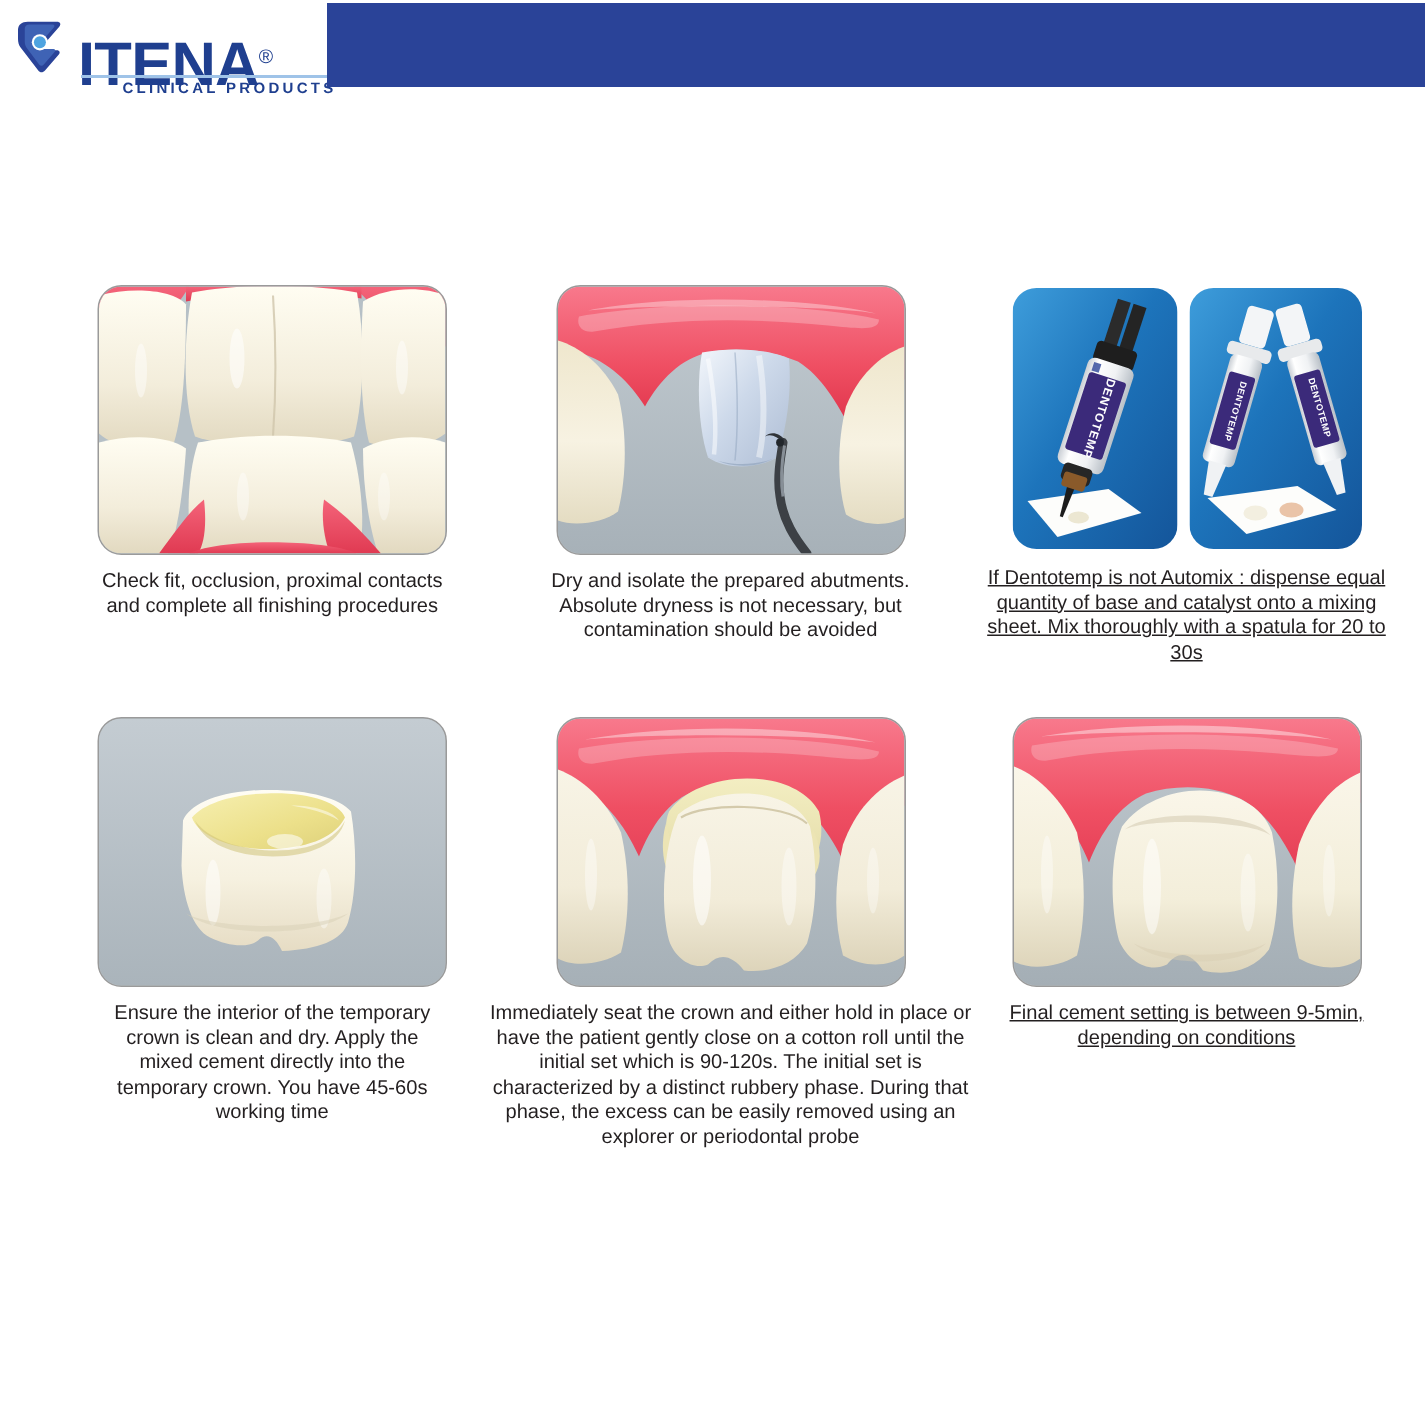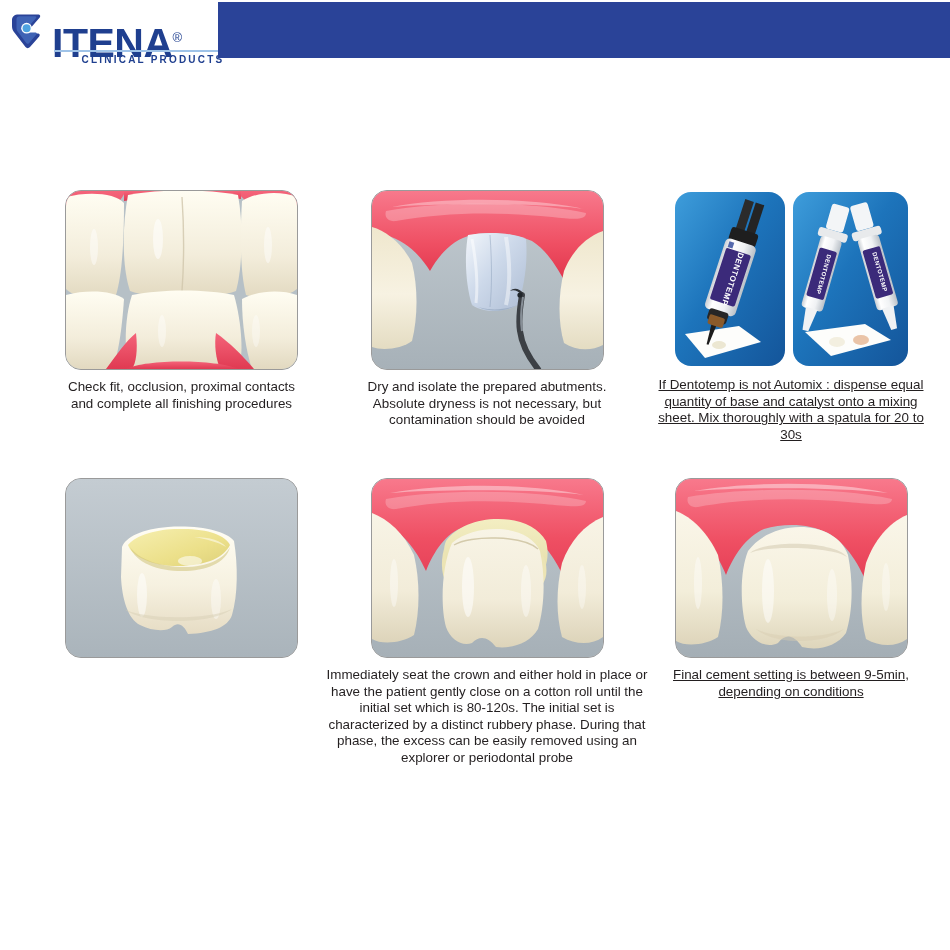--- a/index.html
+++ b/index.html
@@ -350,20 +350,21 @@
                      C92 92 70 84 64 68 Z" fill="#cfc27a" opacity="0.55"></path>
 
             <path d="M128 58 C144 58 156 62 160 68 C152 63 140 60 128 58 Z" fill="#ffffff" opacity="0.5"></path>
             <ellipse cx="124" cy="82" rx="12" ry="5" fill="#ffffff" opacity="0.55"></ellipse>
 
             <ellipse cx="76" cy="116" rx="5" ry="22" fill="#ffffff" opacity="0.5"></ellipse>
             <ellipse cx="150" cy="120" rx="5" ry="20" fill="#ffffff" opacity="0.4"></ellipse>
             <path d="M58 130 C76 140 140 142 166 130 C146 146 78 146 58 130 Z" fill="#d8cfb6" opacity="0.5"></path>
           </svg>
         </div>
+        <div class="caption cap-a">Ensure the interior of the temporary crown is clean and dry. Apply the mixed cement directly into the temporary crown. You have 45-60s working time</div>
       </div>
 
       <div class="step col-b">
         <div class="figure">
           <svg width="231" height="178" viewBox="0 0 231 178">
             <defs>
               <linearGradient id="gumE" x1="0" y1="0" x2="0" y2="1">
                 <stop offset="0%" stop-color="#f8798c"></stop>
                 <stop offset="55%" stop-color="#ef4f63"></stop>
                 <stop offset="100%" stop-color="#e33d55"></stop>
@@ -402,21 +403,21 @@
                      C68 126 70 86 80 64 Z" fill="url(#toothE)"></path>
 
             <path d="M82 66 C98 56 150 56 166 70" stroke="#cfc5a4" stroke-width="1.4" fill="none" opacity="0.9"></path>
 
             <ellipse cx="96" cy="108" rx="6" ry="30" fill="#ffffff" opacity="0.55"></ellipse>
             <ellipse cx="154" cy="112" rx="5" ry="26" fill="#ffffff" opacity="0.4"></ellipse>
             <ellipse cx="22" cy="104" rx="4" ry="24" fill="#ffffff" opacity="0.4"></ellipse>
             <ellipse cx="210" cy="108" rx="4" ry="22" fill="#ffffff" opacity="0.35"></ellipse>
           </svg>
         </div>
-        <div class="caption cap-wide">Immediately seat the crown and either hold in place or have the patient gently close on a cotton roll until the initial set which is 80-120s. The initial set is characterized by a distinct rubbery phase. During that phase, the excess can be easily removed using an explorer or periodontal probe</div>
+        <div class="caption cap-wide">Immediately seat the crown and either hold in place or have the patient gently close on a cotton roll until the initial set which is 90-120s. The initial set is characterized by a distinct rubbery phase. During that phase, the excess can be easily removed using an explorer or periodontal probe</div>
       </div>
 
       <div class="step col-c">
         <div class="figure">
           <svg width="231" height="178" viewBox="0 0 231 178">
             <defs>
               <linearGradient id="gumF" x1="0" y1="0" x2="0" y2="1">
                 <stop offset="0%" stop-color="#f8798c"></stop>
                 <stop offset="55%" stop-color="#ef4f63"></stop>
                 <stop offset="100%" stop-color="#e23a52"></stop>

